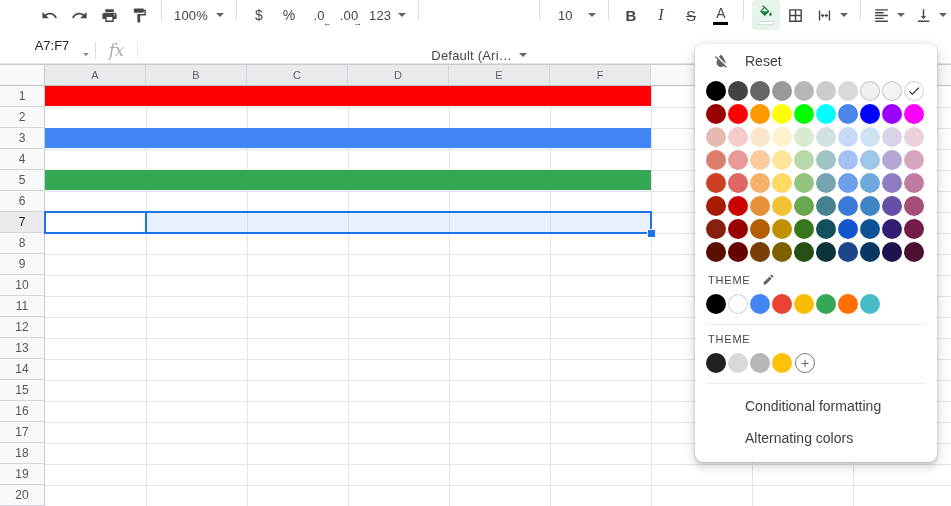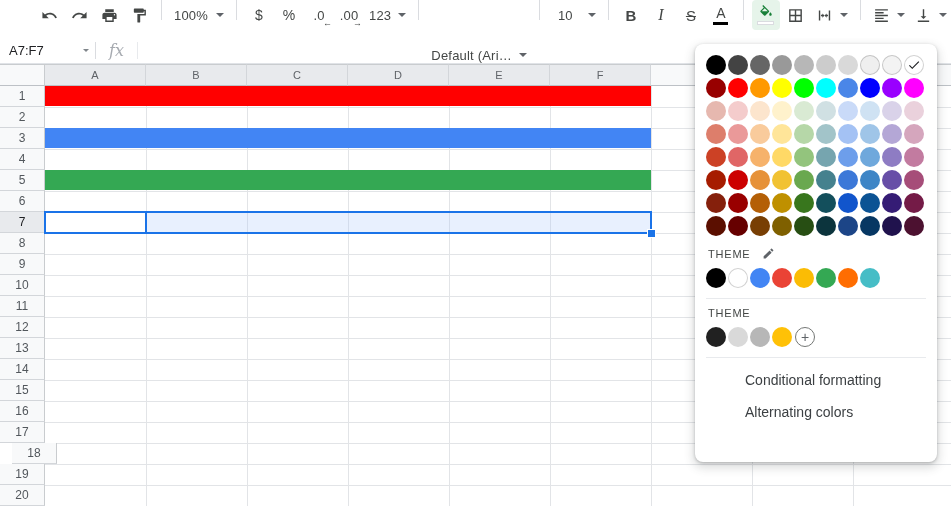--- a/index.html
+++ b/index.html
@@ -31,21 +31,21 @@
   .color-bar.white{background:#fff;border:1px solid #dadce0;height:2px;}
   .tbtn.active-fill{background:#e6f4ea;}
   .zoom-btn{min-width:58px;justify-content:space-between;}
   .font-btn{min-width:96px;justify-content:space-between;margin-top:40px;}
   .size-btn{min-width:52px;justify-content:space-between;padding-left:10px;}
 
   
   #formulabar{position:absolute;left:0;top:38px;width:951px;height:26px;background:#fff;
               border-bottom:1px solid #e0e3e7;display:flex;align-items:center;box-sizing:border-box;z-index:5;}
   .namebox{width:86px;height:100%;display:flex;align-items:center;padding-left:9px;
-           font-size:13px;color:#202124;cursor:pointer;}
+           font-size:13px;color:#202124;cursor:pointer;flex-direction:column;}
   .namebox .caret{border-left-width:3.5px;border-right-width:3.5px;border-top-width:3.5px;
                   margin-left:auto;margin-right:6px;border-top-color:#80868b;}
   .fb-sep{width:1px;height:17px;background:#dadce0;flex:none;}
   .fx{font-family:"DejaVu Serif",serif;font-style:italic;font-size:16px;color:#a6aab0;
       padding:0 13px;flex:none;}
   .fb-sep.faint{background:#e8eaed;}
   .fb-input{flex:1;height:100%;font-size:13px;color:#202124;display:flex;align-items:center;padding-left:8px;}
 
   
   #grid{position:absolute;left:0;top:64px;width:951px;height:442px;background:#fff;z-index:1;}
@@ -277,39 +277,45 @@
     <div class="abs rowhdr" style="top: 169px; height: 21px;">8</div>
     <div class="abs rowhdr" style="top: 190px; height: 21px;">9</div>
     <div class="abs rowhdr" style="top: 211px; height: 21px;">10</div>
     <div class="abs rowhdr" style="top: 232px; height: 21px;">11</div>
     <div class="abs rowhdr" style="top: 253px; height: 21px;">12</div>
     <div class="abs rowhdr" style="top: 274px; height: 21px;">13</div>
     <div class="abs rowhdr" style="top: 295px; height: 21px;">14</div>
     <div class="abs rowhdr" style="top: 316px; height: 21px;">15</div>
     <div class="abs rowhdr" style="top: 337px; height: 21px;">16</div>
     <div class="abs rowhdr" style="top: 358px; height: 21px;">17</div>
-    <div class="abs rowhdr" style="top: 379px; height: 21px; margin-left: 12px;">18</div>
+    <div class="abs rowhdr" style="top: 379px; height: 21px;">18</div>
     <div class="abs rowhdr" style="top: 400px; height: 21px;">19</div>
     <div class="abs rowhdr" style="top: 421px; height: 21px;">20</div>
     <div class="abs " style="left: 45px; top: 22px; width: 606px; height: 20px; background: rgb(255, 0, 0);"></div>
     <div class="abs " style="left: 45px; top: 64px; width: 606px; height: 20px; background: rgb(66, 133, 244);"></div>
     <div class="abs " style="left: 45px; top: 106px; width: 606px; height: 20px; background: rgb(52, 168, 83);"></div>
     <div class="abs " style="left: 45px; top: 148px; width: 606px; height: 21px; background: rgb(232, 240, 254);"></div>
     <div class="abs " style="left: 45px; top: 148px; width: 101px; height: 21px; background: rgb(255, 255, 255);"></div>
     <div class="abs sel-line" style="left: 146px; top: 148px; width: 1px; height: 21px;"></div>
     <div class="abs sel-line" style="left: 247px; top: 148px; width: 1px; height: 21px;"></div>
     <div class="abs sel-line" style="left: 348px; top: 148px; width: 1px; height: 21px;"></div>
     <div class="abs sel-line" style="left: 449px; top: 148px; width: 1px; height: 21px;"></div>
     <div class="abs sel-line" style="left: 550px; top: 148px; width: 1px; height: 21px;"></div>
     <div class="abs " style="left: 44px; top: 147px; width: 608px; height: 23px; border: 2px solid rgb(26, 115, 232); box-sizing: border-box;"></div>
     <div class="abs " style="left: 44px; top: 147px; width: 103px; height: 23px; border: 2px solid rgb(26, 115, 232); box-sizing: border-box;"></div>
     <div class="abs " style="left: 647px; top: 165px; width: 7px; height: 7px; background: rgb(26, 115, 232); border: 1px solid rgb(255, 255, 255); box-sizing: content-box;"></div>
   </div>
 
 <div id="panel">
+  <div class="reset-row">
+    <svg viewBox="0 0 24 24">
+        <path d="M18 14c0-4-6-10.8-6-10.8s-1.33 1.51-2.73 3.52l8.59 8.59c.09-.42.14-.86.14-1.31zm-.88 3.12L12.5 12.5 5.27 5.27 4 6.55l3.32 3.32C6.55 11.32 6 12.79 6 14c0 3.31 2.69 6 6 6 1.52 0 2.9-.57 3.96-1.5l2.63 2.63 1.27-1.27-2.74-2.74z"></path>
+      </svg>
+    <span class="reset-label">Reset</span>
+  </div>
 
   <div id="palette">
       <div class="swrow">
         <div class="sw" title="#000000" style="background: rgb(0, 0, 0);"></div>
         <div class="sw" title="#434343" style="background: rgb(67, 67, 67);"></div>
         <div class="sw" title="#666666" style="background: rgb(102, 102, 102);"></div>
         <div class="sw" title="#999999" style="background: rgb(153, 153, 153);"></div>
         <div class="sw" title="#b7b7b7" style="background: rgb(183, 183, 183);"></div>
         <div class="sw" title="#cccccc" style="background: rgb(204, 204, 204);"></div>
         <div class="sw" title="#d9d9d9" style="background: rgb(217, 217, 217);"></div>

